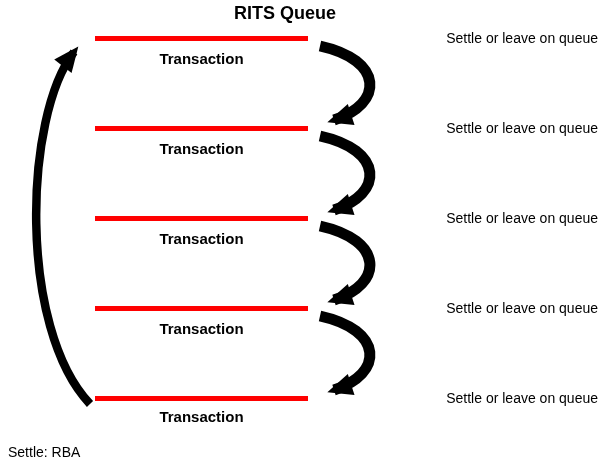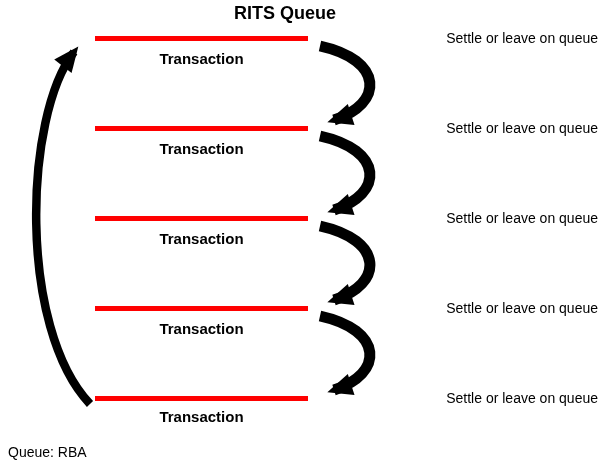--- a/index.html
+++ b/index.html
@@ -108,15 +108,15 @@
   <div class="note" style="top:210px">Settle or leave on queue</div>
 
   <div class="redline" style="top:306px"></div>
   <div class="tlabel" style="top:320px">Transaction</div>
   <div class="note" style="top:300px">Settle or leave on queue</div>
 
   <div class="redline" style="top:396px"></div>
   <div class="tlabel" style="top:408px">Transaction</div>
   <div class="note" style="top:390px">Settle or leave on queue</div>
 
-  <div class="source">Queue: RBA</div>
+  <div class="source">Settle: RBA</div>
 
 </div>
 
 </body></html>

